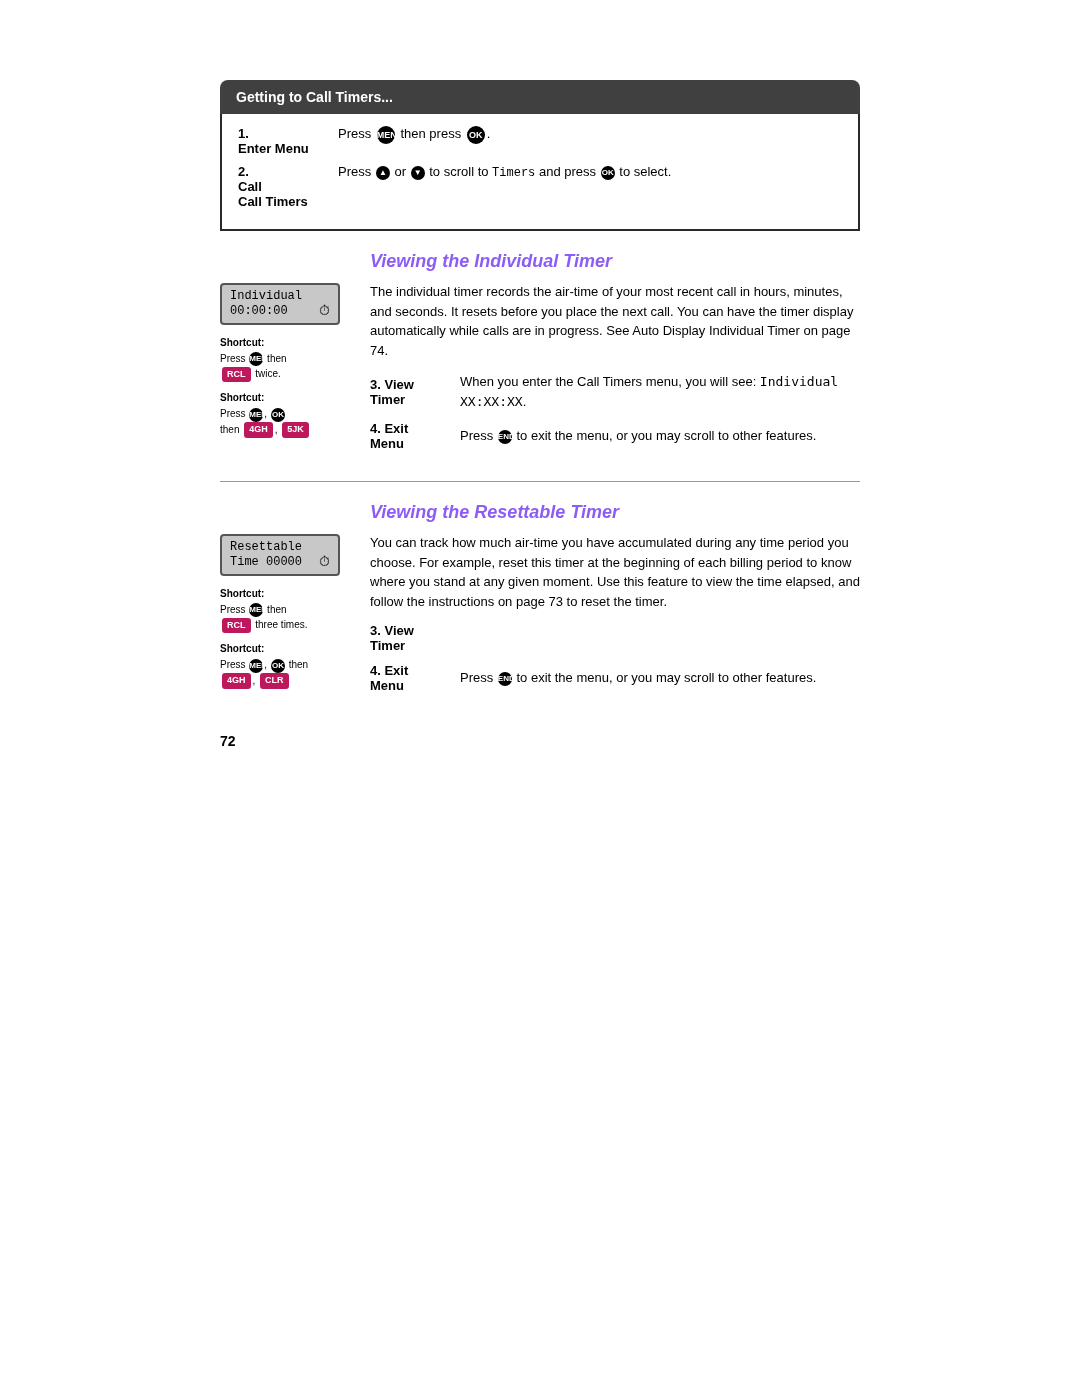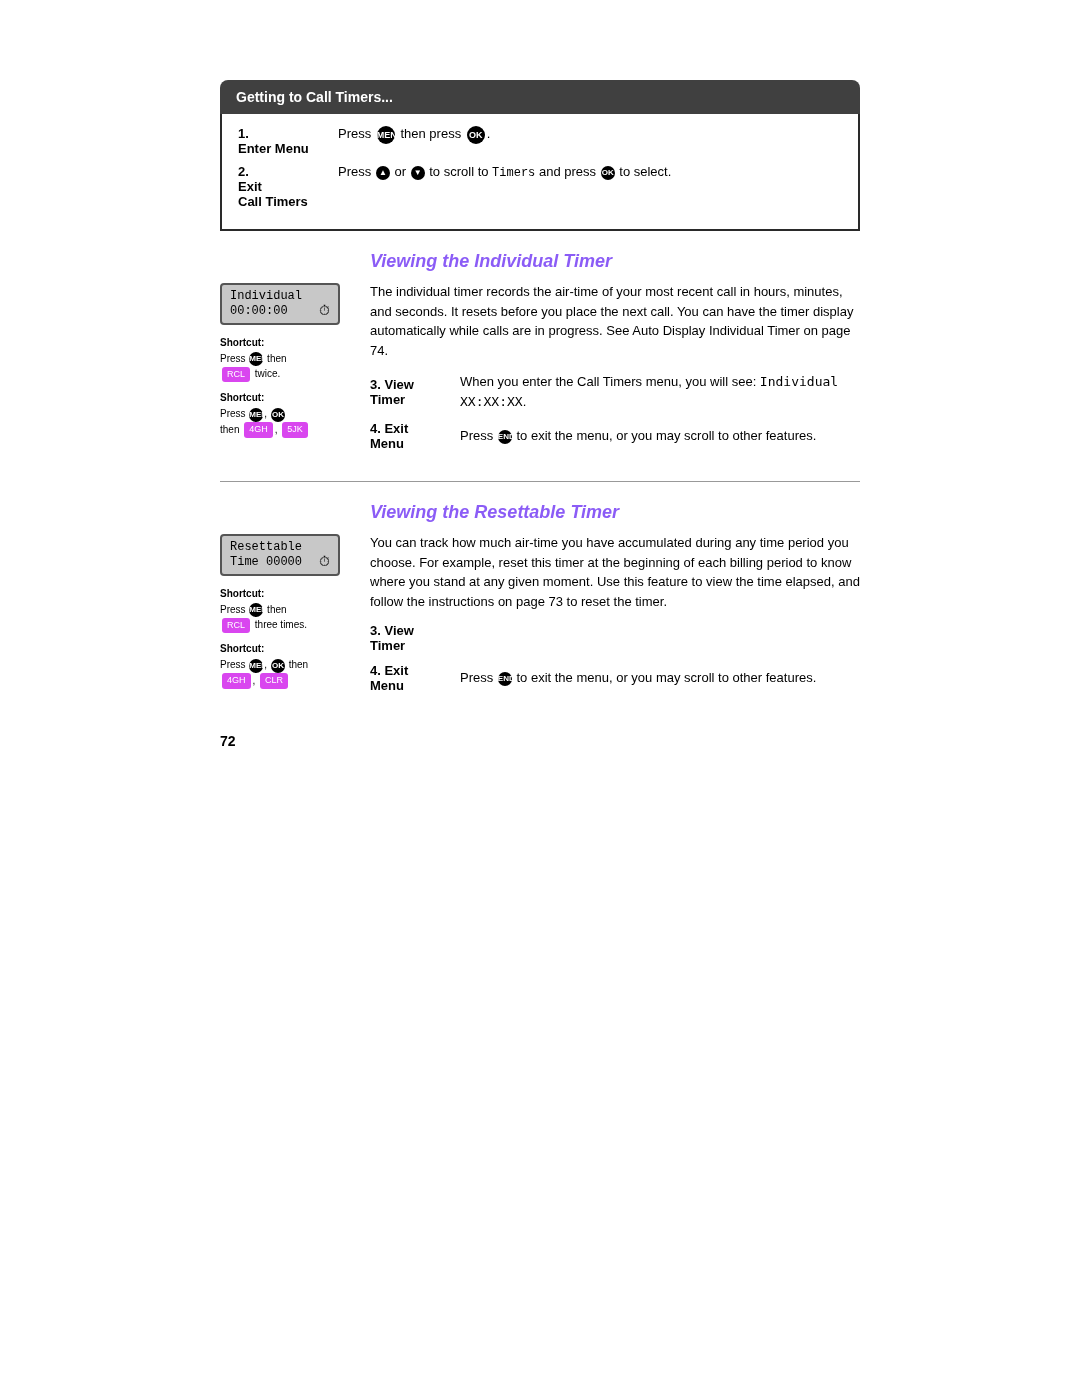--- a/index.html
+++ b/index.html
@@ -88,24 +88,24 @@
       font-size: 8px;
       font-weight: bold;
       text-align: center;
       line-height: 14px;
       vertical-align: middle;
       margin: 0 1px;
       font-family: Arial, sans-serif;
     }
     .btn-rect {
       display: inline-block;
-      background: #d946ef;
+      background: #be185d;
       color: #fff;
       font-size: 9px;
-      font-weight: normal;
+      font-weight: bold;
       padding: 1px 5px;
       border-radius: 3px;
       vertical-align: middle;
       margin: 0 2px;
       font-family: Arial, sans-serif;
     }
 
     
     .main-content {
       display: flex;
@@ -234,21 +234,21 @@
           <span>Enter Menu</span>
         </div>
         <div class="step-desc">
           Press <span class="btn-icon">MENU</span> then press <span class="btn-icon">OK</span>.
         </div>
       </div>
 
       <div class="step-row">
         <div class="step-num">
           <span>2.</span>
-          <span>Exit</span>
+          <span>Call</span>
           <span>Call Timers</span>
         </div>
         <div class="step-desc">
           Press <span class="btn-icon-small">▲</span> or <span class="btn-icon-small">▼</span> to scroll to <code>Timers</code>
           and press <span class="btn-icon-small">OK</span> to select.
         </div>
       </div>
     </div>
   </div>
 

